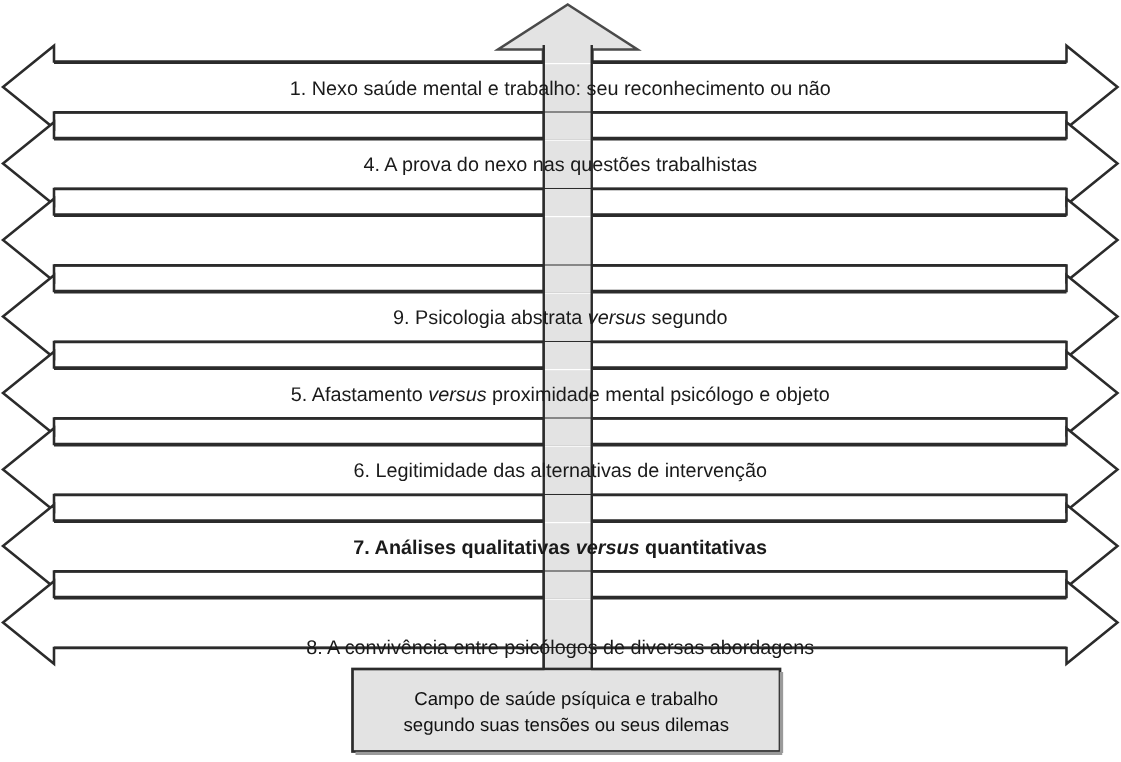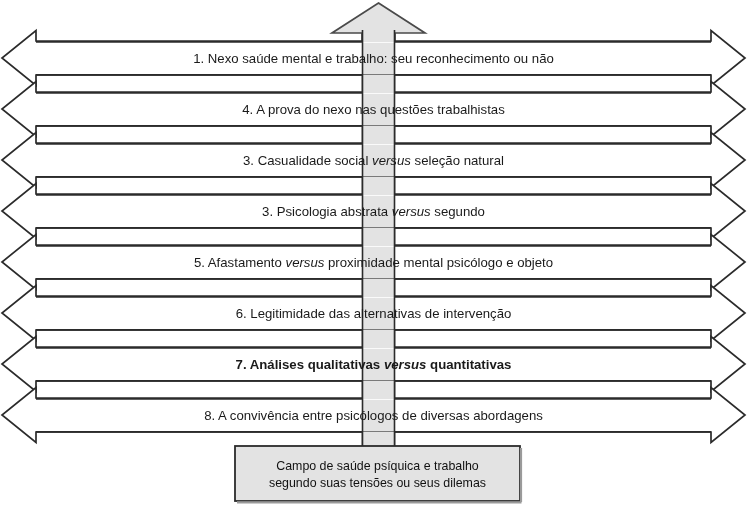--- a/index.html
+++ b/index.html
@@ -169,41 +169,38 @@
   </svg>
 
   <div class="arrow-label" style="top:52px;">
     <span>1. Nexo saúde mental e trabalho: seu reconhecimento ou não</span><em></em><span></span>
   </div>
 
   <div class="arrow-label" style="top:103px;">
     <span>4. A prova do nexo nas questões trabalhistas</span><em></em><span></span>
   </div>
 
-  <div class="arrow-label" style="top:154px;">
-    <span>3. Casualidade social </span><em>versus</em><span> seleção natural</span>
-  </div>
 
   <div class="arrow-label" style="top:205px;">
-    <span>3. Psicologia abstrata </span><em>versus</em><span> segundo</span>
+    <span>9. Psicologia abstrata </span><em>versus</em><span> segundo</span>
   </div>
 
   <div class="arrow-label" style="top:256px;">
     <span>5. Afastamento </span><em>versus</em><span> proximidade mental psicólogo e objeto</span>
   </div>
 
   <div class="arrow-label" style="top:307px;">
     <span>6. Legitimidade das alternativas de intervenção</span><em></em><span></span>
   </div>
 
   <div class="arrow-label" style="top:358px;font-weight:bold;">
     <span>7. Análises qualitativas </span><em>versus</em><span> quantitativas</span>
   </div>
 
-  <div class="arrow-label" style="top:409px;">
+  <div class="arrow-label" style="top:425px;">
     <span>8. A convivência entre psicólogos de diversas abordagens</span><em></em><span></span>
   </div>
 
   <div class="bottom-box-label">
     <span>Campo de saúde psíquica e trabalho</span>
     <span>segundo suas tensões ou seus dilemas</span>
   </div>
 
 </div>
 

